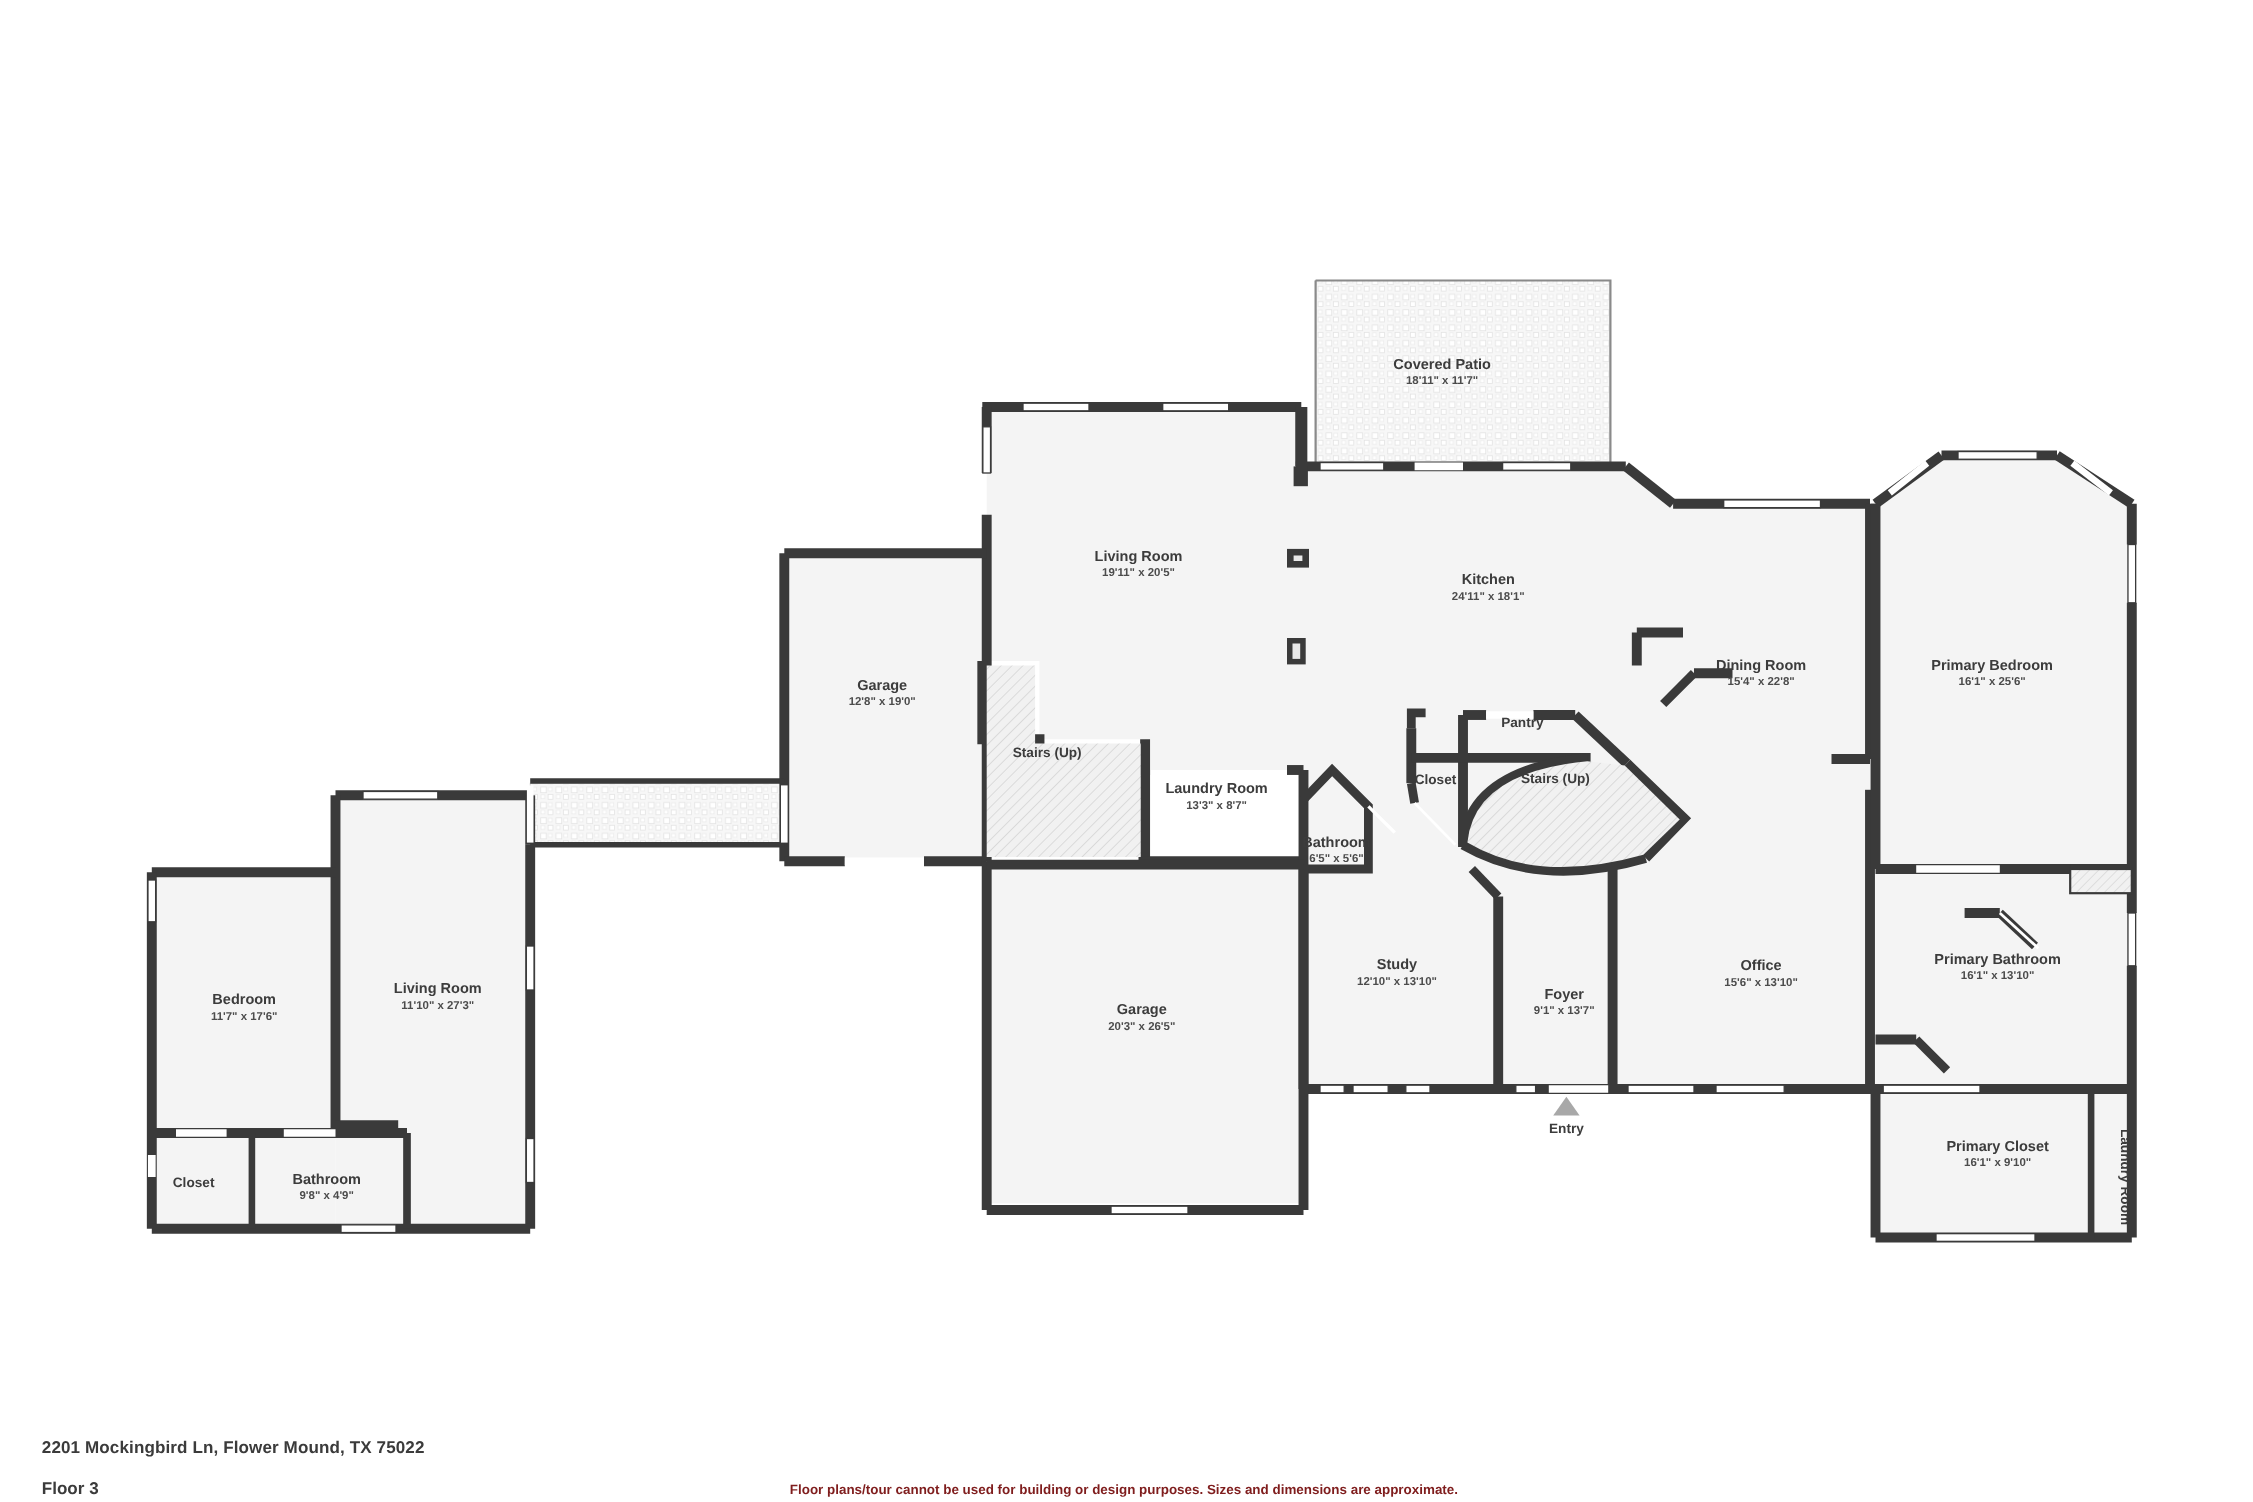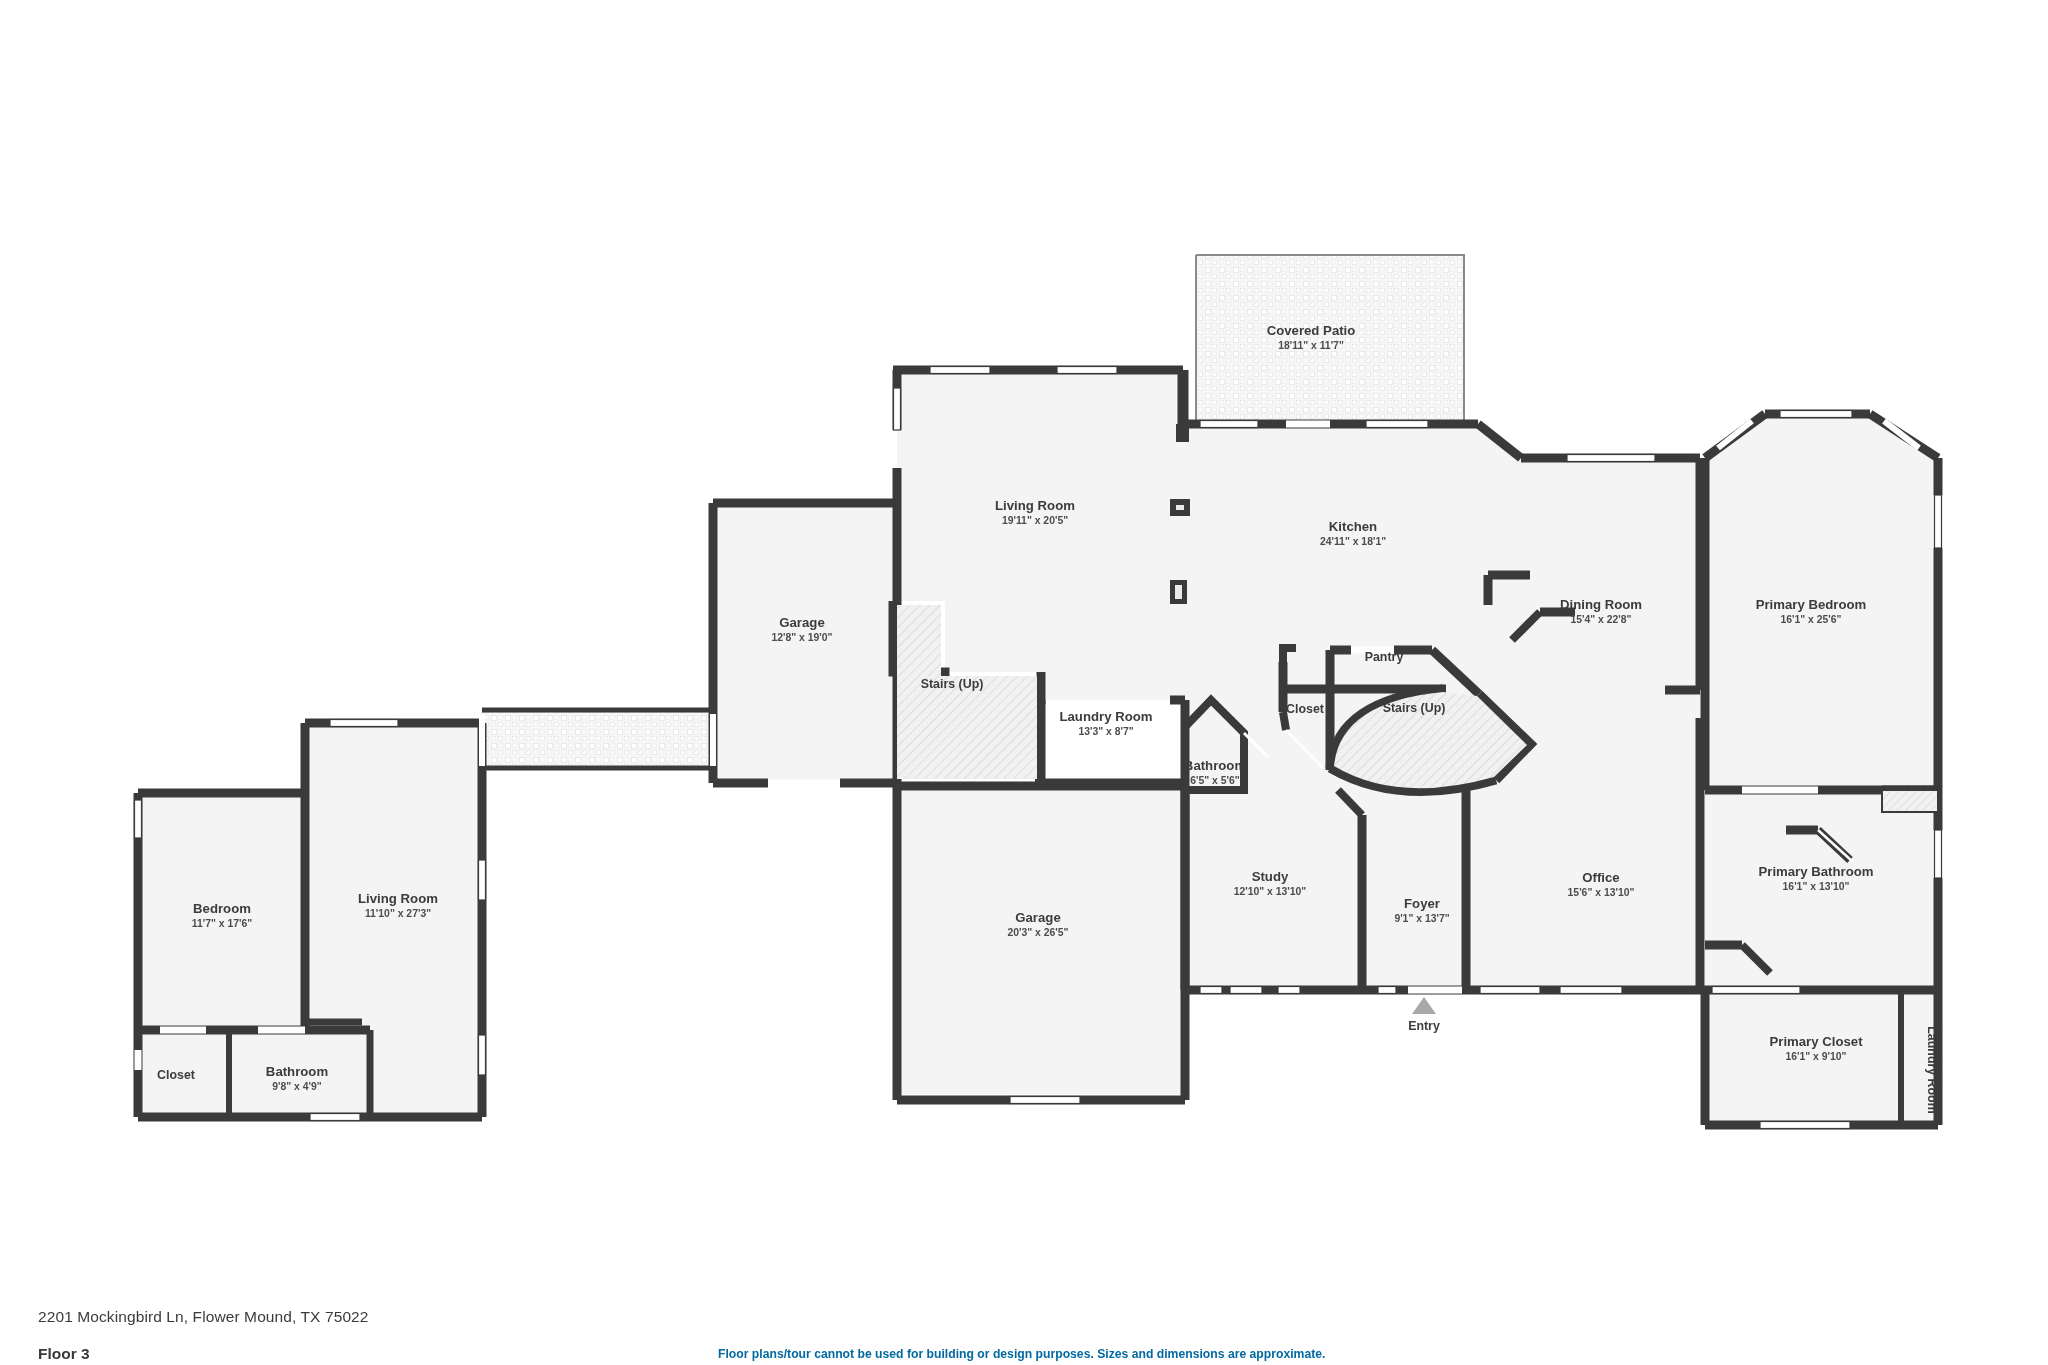--- a/index.html
+++ b/index.html
@@ -24,41 +24,41 @@
     width: 2048px;
     height: 1365px;
   }
 
   
   .footer-address {
     position: absolute;
     left: 38px;
     top: 1308px;
     font-size: 15.5px;
-    font-weight: normal;
+    font-weight: bold;
     color: #3b3b3b;
     letter-spacing: 0.1px;
     white-space: nowrap;
   }
   .footer-floor {
     position: absolute;
     left: 38px;
     top: 1345px;
     font-size: 15.5px;
     font-weight: bold;
     color: #3b3b3b;
     white-space: nowrap;
   }
   .footer-disclaimer {
     position: absolute;
     left: 718px;
     top: 1347px;
     font-size: 12.2px;
     font-weight: bold;
-    color: #0369a1;
+    color: #7f1d1d;
     white-space: nowrap;
   }
 
   
   .rm-name {
     font-family: "Liberation Sans", "DejaVu Sans", sans-serif;
     font-size: 13.2px;
     font-weight: bold;
     fill: #3c3c3c;
   }

